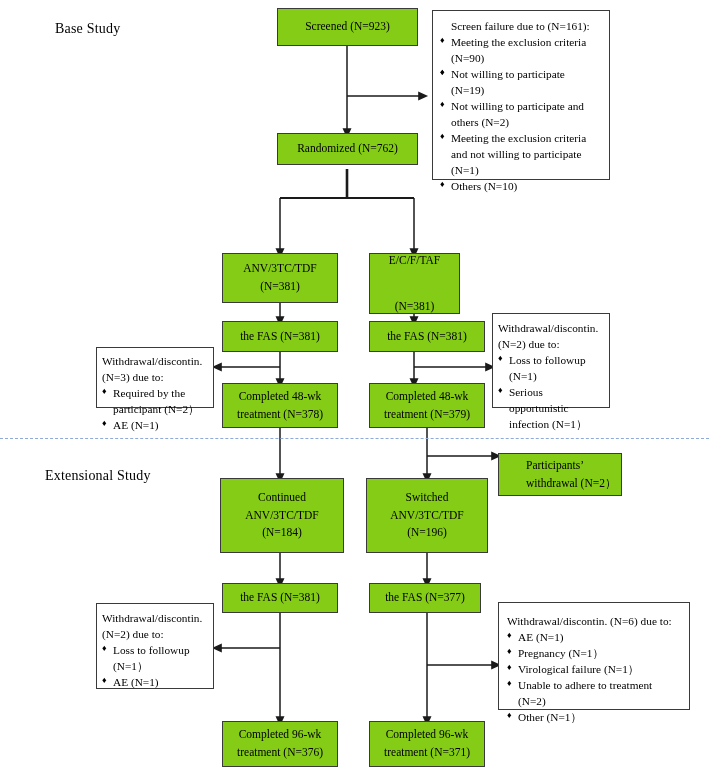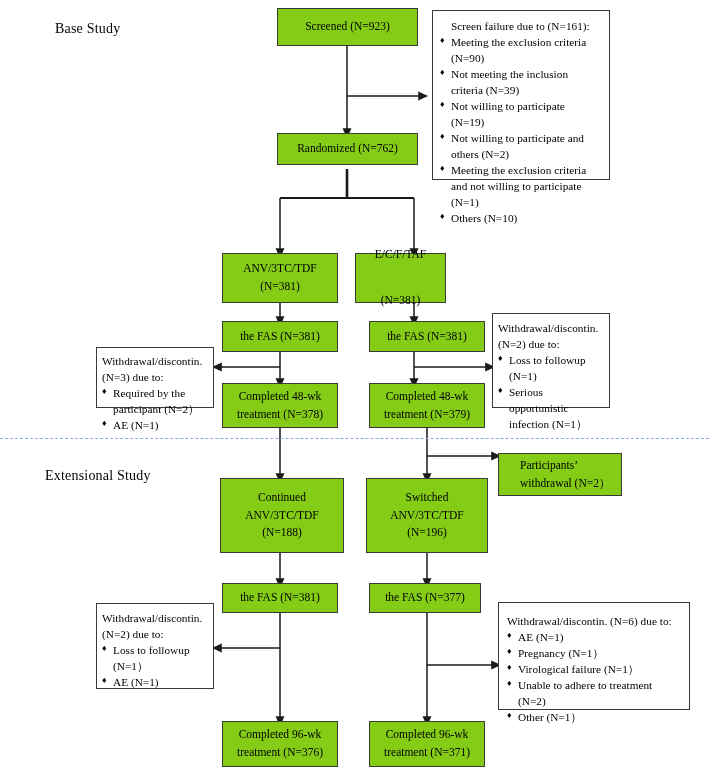--- a/index.html
+++ b/index.html
@@ -150,21 +150,20 @@
 
   <div class="listbox" style="left:432px; top:10px; width:178px; height:170px;">
     <span class="hdr">Screen failure due to (N=161):</span>
     <ul>
       <li>
         <span class="bullet">♦</span>
         <span class="just">Meeting the exclusion criteria (N=90)</span>
       </li>
       <li>
         <span class="bullet">♦</span>
-        <span class="just">Not meeting the inclusion criteria (N=39)</span>
       </li>
       <li>
         <span class="bullet">♦</span>
         <span>Not willing to participate (N=19)</span>
       </li>
       <li>
         <span class="bullet">♦</span>
         <span class="just">Not willing to participate and others (N=2)</span>
       </li>
       <li>
@@ -180,21 +179,21 @@
 
   <div class="box" style="left:277px; top:133px; width:141px; height:32px;">
     <span class="ln">Randomized (N=762)</span>
   </div>
 
   <div class="box" style="left:222px; top:253px; width:116px; height:50px;">
     <span class="ln">ANV/3TC/TDF</span>
     <span class="ln">(N=381)</span>
   </div>
 
-  <div class="box" style="left:355px; top:253px; width:91px; height:50px;gap:28px;">
+  <div class="box" style="left:369px; top:253px; width:91px; height:61px;gap:28px;">
     <span class="ln">E/C/F/TAF</span>
     <span class="ln">(N=381)</span>
   </div>
 
   <div class="box" style="left:222px; top:321px; width:116px; height:31px;">
     <span class="ln">the FAS (N=381)</span>
   </div>
 
   <div class="box" style="left:369px; top:321px; width:116px; height:31px;">
     <span class="ln">the FAS (N=381)</span>
@@ -236,30 +235,30 @@
   </div>
 
   <div class="box" style="left:369px; top:383px; width:116px; height:45px;">
     <span class="ln">Completed 48-wk</span>
     <span class="ln">treatment (N=379)</span>
   </div>
 
   <div class="box" style="left:220px; top:478px; width:124px; height:75px;">
     <span class="ln">Continued</span>
     <span class="ln">ANV/3TC/TDF</span>
-    <span class="ln">(N=188)</span>
+    <span class="ln">(N=184)</span>
   </div>
 
   <div class="box" style="left:366px; top:478px; width:122px; height:75px;">
     <span class="ln">Switched</span>
     <span class="ln">ANV/3TC/TDF</span>
     <span class="ln">(N=196)</span>
   </div>
 
-  <div class="box" style="left:498px; top:453px; width:124px; height:43px; align-items:flex-start; padding-left:21px; text-align:left;justify-content:center;">
+  <div class="box" style="left:498px; top:453px; width:124px; height:43px; align-items:flex-start; padding-left:27px; text-align:left;justify-content:center;">
     <span class="ln">Participants’</span>
     <span class="ln">withdrawal (N=2）</span>
   </div>
 
   <div class="box" style="left:222px; top:583px; width:116px; height:30px;">
     <span class="ln">the FAS (N=381)</span>
   </div>
 
   <div class="box" style="left:369px; top:583px; width:112px; height:30px;">
     <span class="ln">the FAS (N=377)</span>

